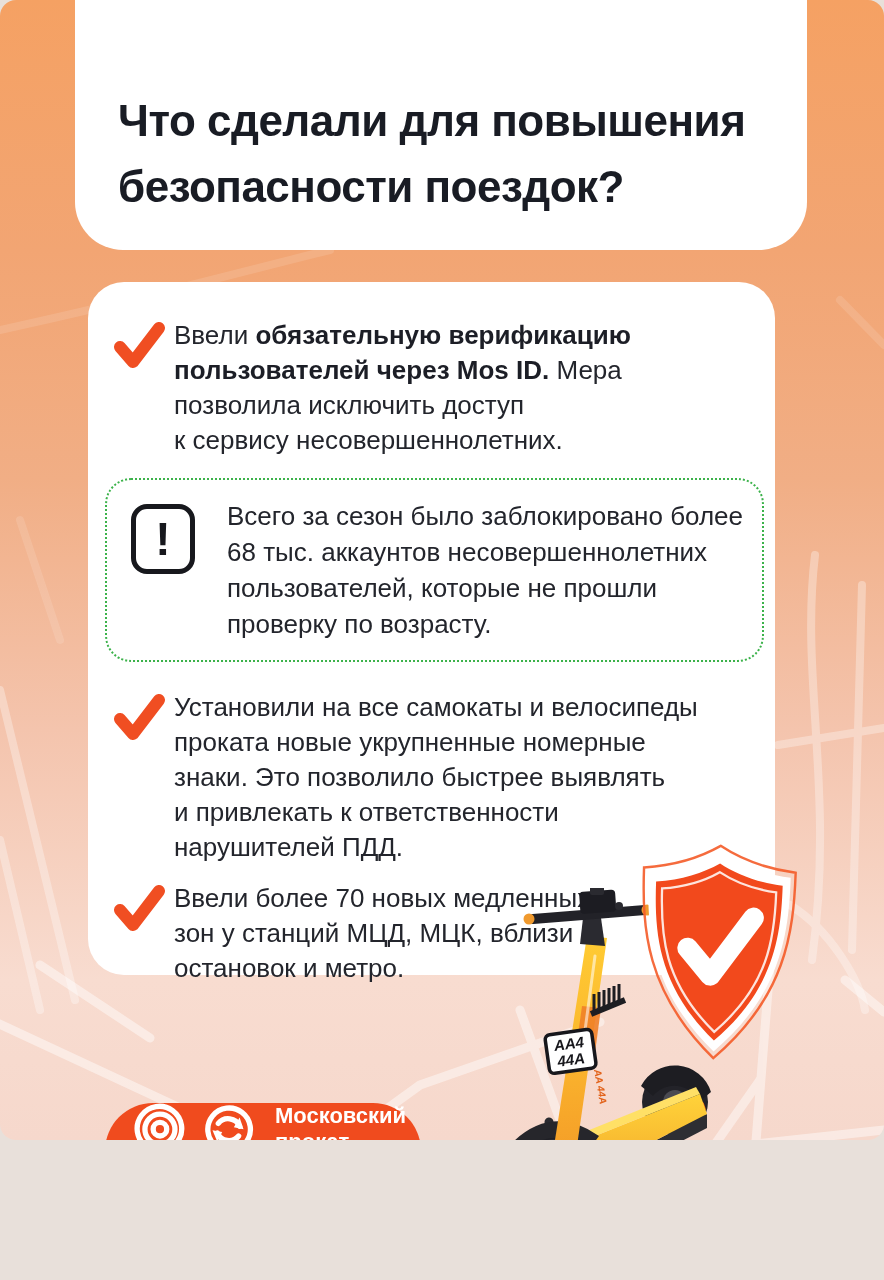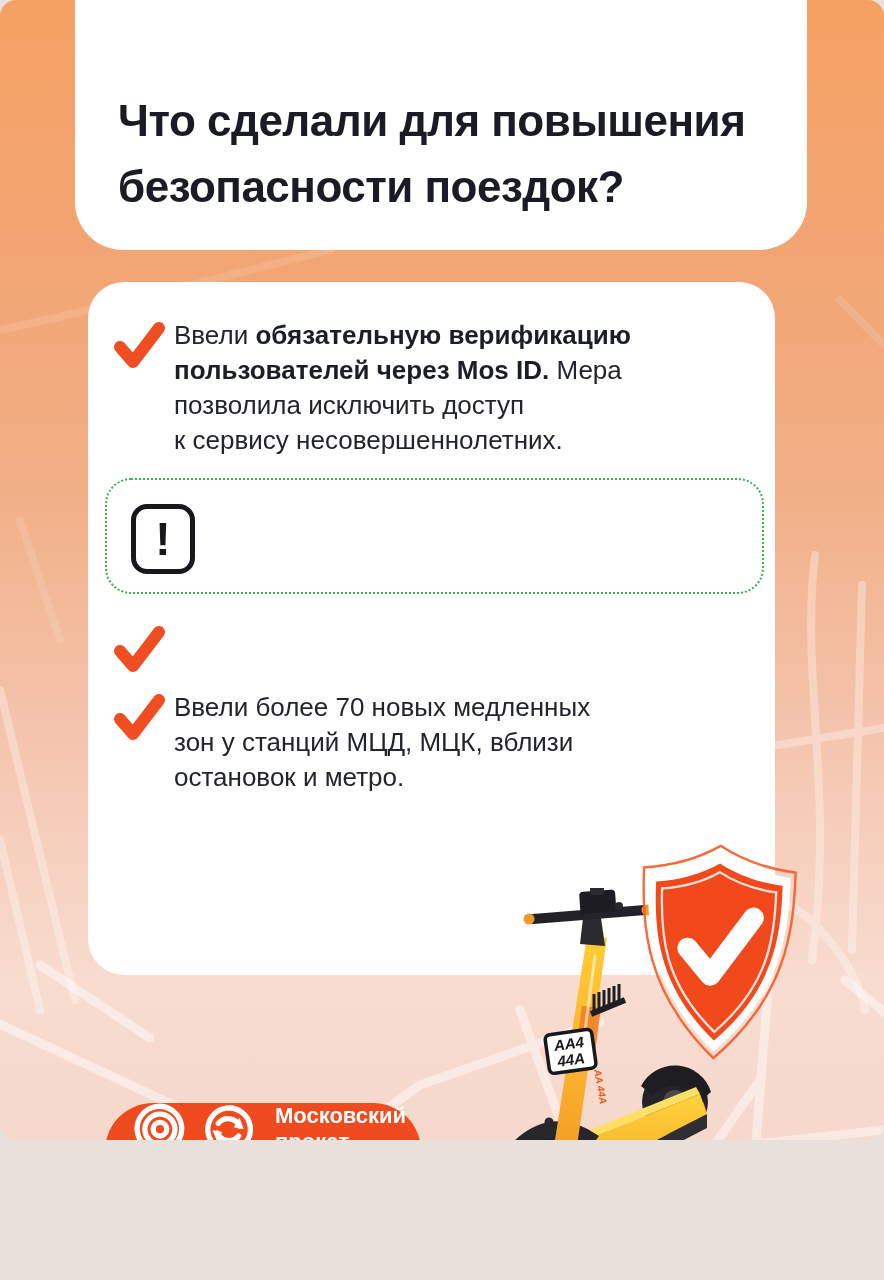--- a/index.html
+++ b/index.html
@@ -122,26 +122,35 @@
         <path d="M8 27 L21 42 L47 8" stroke="#F04E22" stroke-width="12" fill="none" stroke-linecap="round" stroke-linejoin="round"></path>
       </svg>
       <div class="btext"><span>Ввели </span><b>обязательную верификацию
 пользователей через Mos ID.</b><span> Мера
 позволила исключить доступ
 к сервису несовершеннолетних.</span></div>
     </div>
 
     <div class="info-box">
       <div class="excl-icon">!</div>
+      <div class="info-text">Всего за сезон было заблокировано более
+68 тыс. аккаунтов несовершеннолетних
+пользователей, которые не прошли
+проверку по возрасту.</div>
     </div>
 
     <div class="bullet b2">
       <svg class="check" viewBox="0 0 54 50">
         <path d="M8 27 L21 42 L47 8" stroke="#F04E22" stroke-width="12" fill="none" stroke-linecap="round" stroke-linejoin="round"></path>
       </svg>
+      <div class="btext">Установили на все самокаты и велосипеды
+проката новые укрупненные номерные
+знаки. Это позволило быстрее выявлять
+и привлекать к ответственности
+нарушителей ПДД.</div>
     </div>
 
     <div class="bullet b3">
       <svg class="check" viewBox="0 0 54 50">
         <path d="M8 27 L21 42 L47 8" stroke="#F04E22" stroke-width="12" fill="none" stroke-linecap="round" stroke-linejoin="round"></path>
       </svg>
       <div class="btext">Ввели более 70 новых медленных
 зон у станций МЦД, МЦК, вблизи
 остановок и метро.</div>
     </div>

